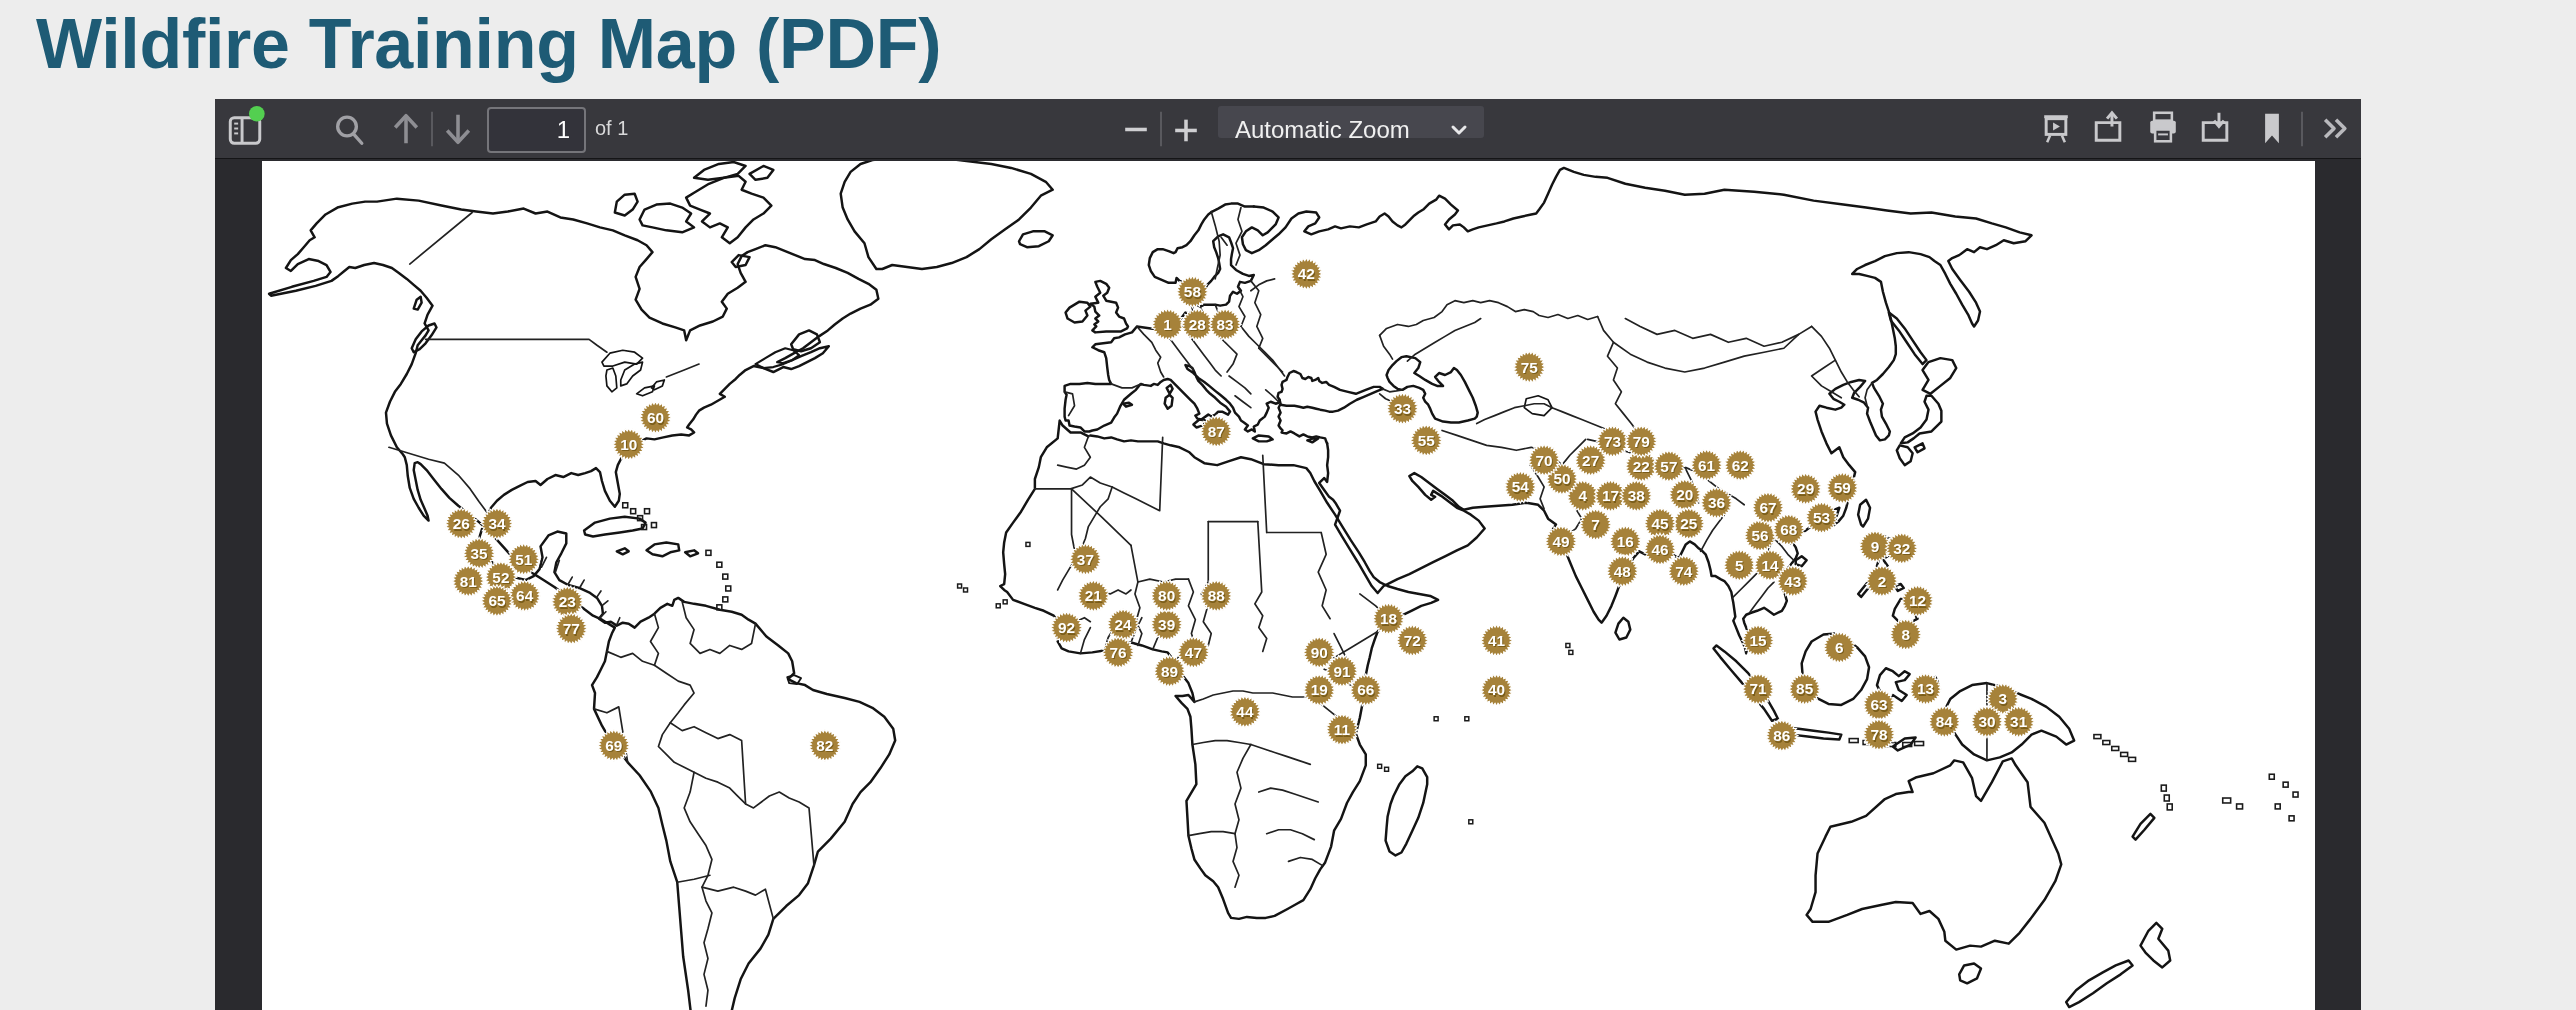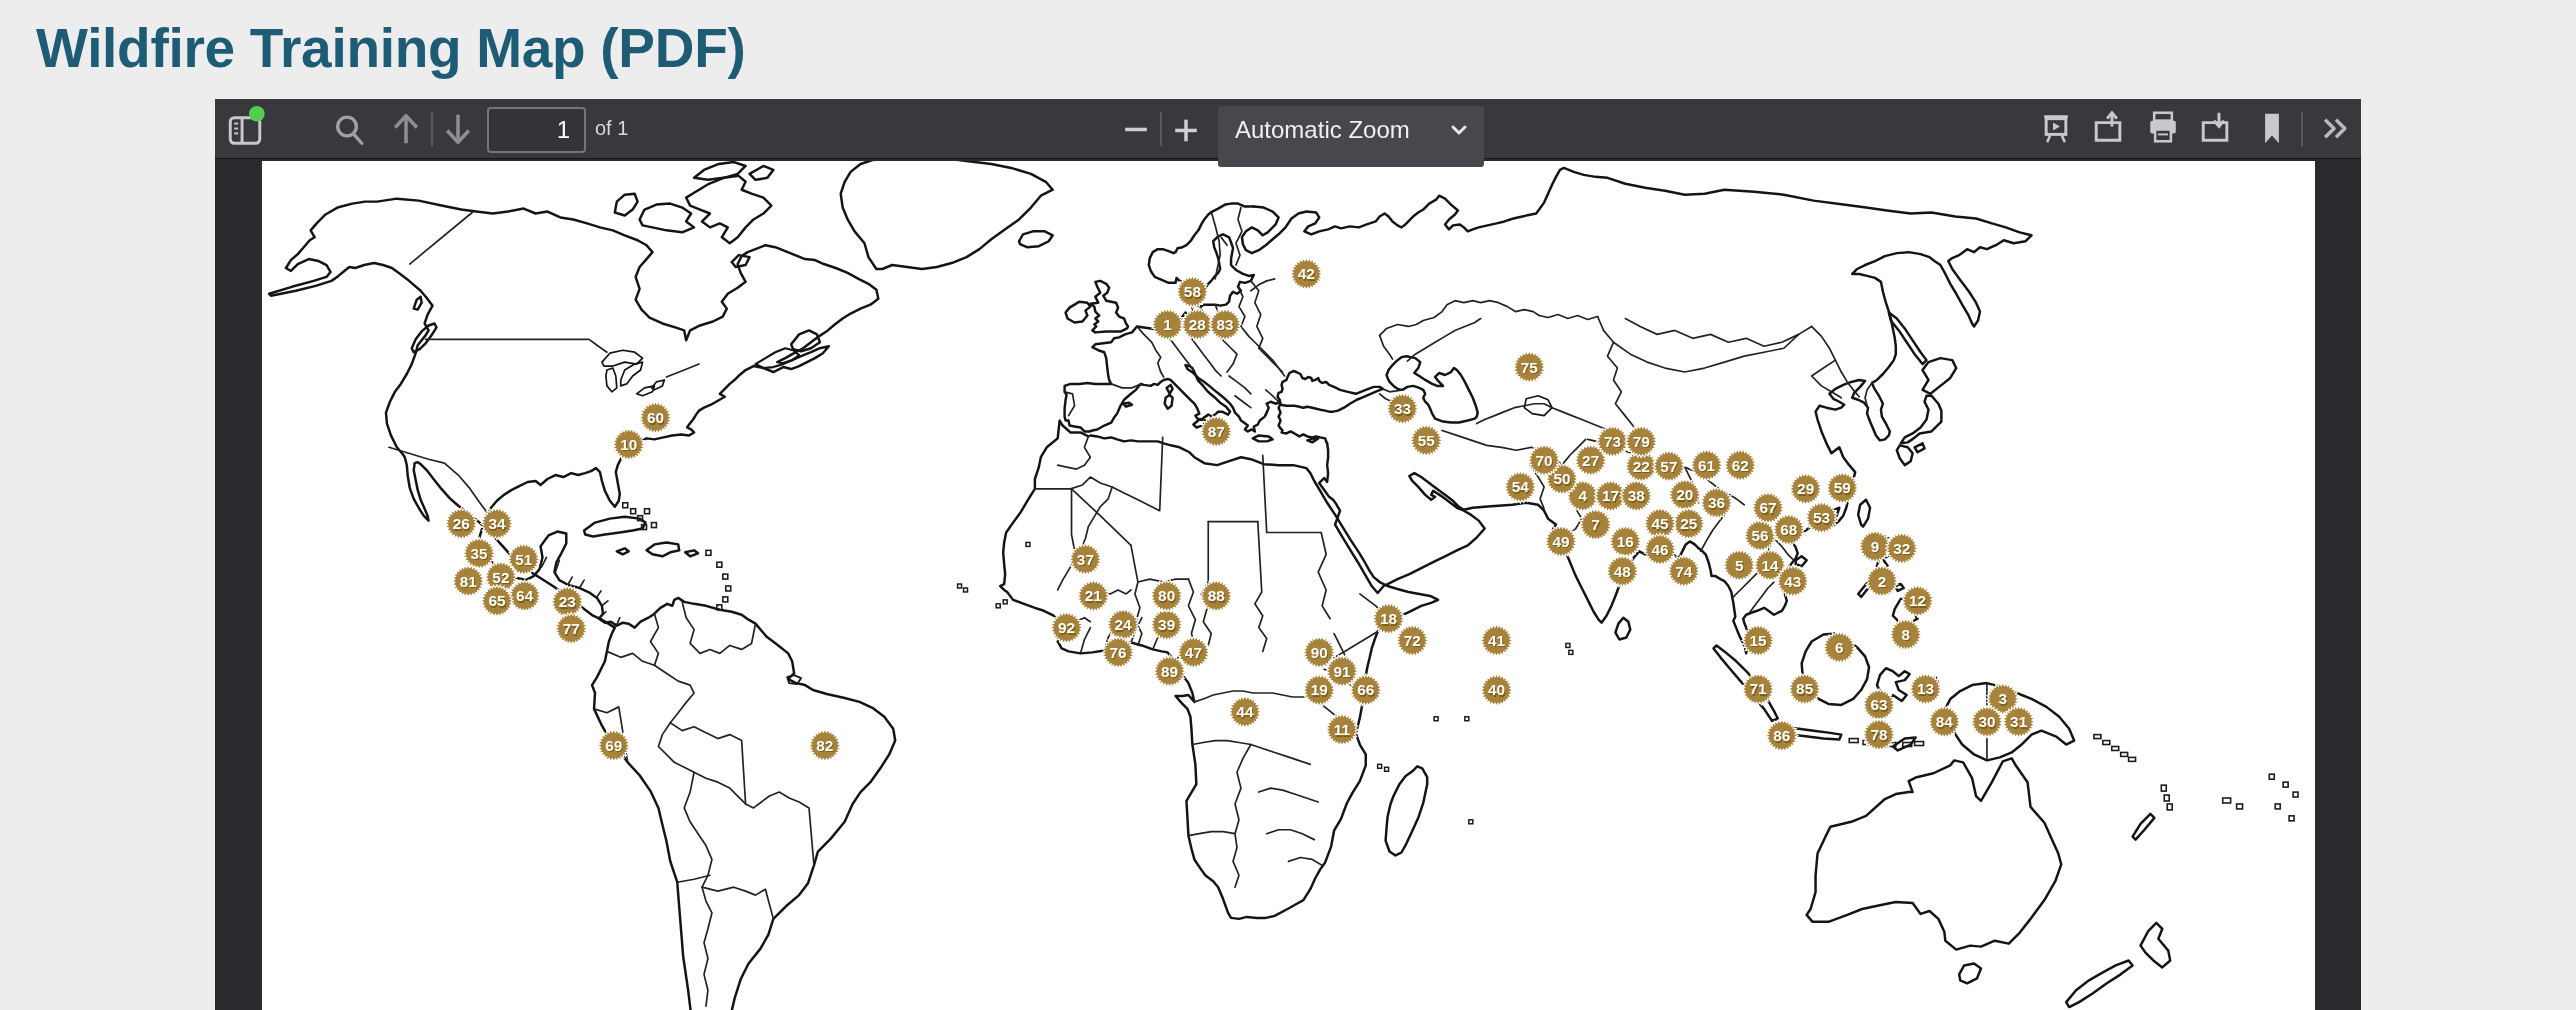--- a/index.html
+++ b/index.html
@@ -1,30 +1,30 @@
 <!DOCTYPE html>
 <html><head>
 <meta charset="utf-8">
 <style>
 html,body{margin:0;padding:0;width:2576px;height:1011px;background:#ededed;overflow:hidden;}
 *{box-sizing:border-box;}
-.title{position:absolute;left:36px;top:16px;font-family:"Liberation Sans",sans-serif;
-font-size:55px;font-weight:bold;color:#1e5b75;letter-spacing:-0.3px;}
+.title{position:absolute;left:36px;top:4px;font-family:"Liberation Sans",sans-serif;
+font-size:70px;font-weight:bold;color:#1e5b75;letter-spacing:-0.3px;}
 .viewer{position:absolute;left:215px;top:99px;width:2146px;height:912px;background:#2a2a2e;}
 .toolbar{position:absolute;left:0;top:0;width:100%;height:59px;background:#38383d;
 box-shadow:0 1px 0 rgba(0,0,0,0.5);}
 .page{position:absolute;left:47px;top:62px;width:2053px;height:852px;background:#ffffff;}
 .tb-ic{position:absolute;top:0;height:59px;}
 .pginput{position:absolute;left:272px;top:8px;width:99px;height:46px;background:#33333a;
 border:2px solid #75757a;border-radius:4px;color:#fff;
 font-family:"Liberation Sans",sans-serif;font-size:24px;text-align:right;
 line-height:42px;padding-right:14px;}
 .oflabel{position:absolute;left:380px;top:0;height:59px;line-height:59px;color:#d9d9da;
 font-family:"Liberation Sans",sans-serif;font-size:20px;}
-.zoomsel{position:absolute;left:1003px;top:7px;width:266px;height:61px;background:#47474e;
+.zoomsel{position:absolute;left:1003px;top:7px;width:266px;height:32px;background:#47474e;
 border-radius:3px;color:#f0f0f0;font-family:"Liberation Sans",sans-serif;font-size:24px;
 line-height:47px;padding-left:17px;}
 </style>
 </head>
 <body>
 <div class="title">Wildfire Training Map (PDF)</div>
 <div class="viewer">
   <div class="page">
     <svg width="2053" height="852" viewBox="264 163 2072 860">
 <path d="M380,204 L400,201 L422,203 L445,208 L465,212 L480,214 L497,216 L512,214 L528,211 L540,216 L552,214 L565,220 L578,222 L592,226 L605,230 L618,233 L630,238 L643,243 L652,248 L658,255 L652,262 L645,270 L641,280 L645,292 L641,303 L647,313 L655,321 L668,327 L681,331 L690,334 L692,344 L696,334 L706,329 L719,325 L729,320 L733,312 L728,305 L734,297 L744,291 L752,285 L747,276 L744,267 L748,259 L754,255 L762,252 L772,248 L782,250 L792,254 L802,258 L812,262 L822,263 L831,267 L843,271 L855,276 L866,282 L876,287 L884,293 L886,302 L878,308 L868,312 L858,317 L850,322 L842,328 L835,334 L826,340 L818,346 L810,352 L801,357 L792,362 L784,366 L790,367 L799,364 L808,360 L818,356 L827,352 L836,350 L830,357 L822,362 L814,366 L806,370 L798,373 L790,371 L780,376 L770,372 L760,370 L752,374 L746,379 L742,383 L736,388 L730,394 L726,398 L731,401 L724,405 L717,409 L710,412 L705,415 L702,419 L699,424 L695,429 L693,432 L697,434 L700,437 L695,440 L687,439 L678,440 L669,442 L660,444 L652,443 L644,447 L637,452 L631,457 L626,464 L623,470 L621,477 L623,488 L625,499 L624,506 L620,512 L615,506 L610,496 L607,486 L605,477 L601,473 L596,476 L590,478 L583,480 L576,478 L568,482 L560,480 L552,484 L545,490 L540,486 L532,487 L524,491 L516,495 L508,500 L501,506 L495,513 L492,520 L487,531 L483,544 L488,557 L496,568 L506,577 L518,583 L530,586 L538,582 L544,575 L547,563 L545,552 L553,541 L562,537 L571,539 L571,549 L566,559 L561,568 L559,578 L564,586 L573,591 L584,594 L595,599 L602,604 L607,612 L608,620 L604,625 L610,629 L616,628 L622,632 L628,629 L634,630 L640,634 L646,628 L654,624 L660,620 L666,614 L673,610 L678,612 L680,606 L684,604 L690,608 L700,610 L712,612 L726,616 L738,618 L748,621 L755,626 L762,630 L773,643 L785,652 L795,660 L799,668 L801,680 L795,686 L803,690 L812,692 L820,697 L834,701 L852,705 L867,709 L880,715 L892,724 L901,736 L903,748 L897,762 L888,776 L878,790 L868,800 L860,812 L852,830 L838,847 L825,860 L821,874 L815,892 L806,904 L793,915 L780,928 L775,944 L767,958 L755,973 L747,989 L741,1008 L737,1025 L697,1025 L694,1000 L689,966 L687,941 L685,916 L683,891 L676,870 L672,849 L668,833 L664,816 L656,799 L645,783 L633,770 L614,745 L607,733 L599,716 L600,700 L597,692 L602,684 L606,676 L610,668 L612,658 L614,648 L617,640 L620,634 L615,631 L607,626 L598,622 L590,616 L580,608 L570,601 L559,593 L548,586 L537,579 L526,571 L516,562 L507,552 L497,541 L488,532 L480,525 L471,518 L462,511 L453,503 L445,494 L437,484 L430,475 L424,469 L421,467 L418,468 L417,475 L419,485 L421,495 L424,505 L428,514 L431,521 L432,526 L427,521 L422,513 L417,504 L413,493 L411,481 L410,470 L408,462 L406,459 L400,452 L394,440 L390,428 L389,417 L393,406 L398,396 L404,388 L410,378 L415,368 L419,357 L421,349 L425,344 L429,339 L432,334 L428,327 L431,318 L436,309 L430,301 L424,294 L417,288 L410,282 L402,276 L395,271 L386,268 L377,266 L367,268 L358,271 L352,270 L347,274 L341,279 L334,284 L318,289 L298,294 L273,299 L271,297 L294,290 L316,284 L329,280 L333,275 L329,268 L321,264 L311,262 L300,267 L293,274 L288,271 L293,263 L300,257 L306,250 L312,243 L317,240 L313,233 L319,226 L328,217 L340,210 L355,206 L368,204 Z" fill="none" stroke="#141414" stroke-width="2.5" stroke-linejoin="round" stroke-linecap="round"></path>

